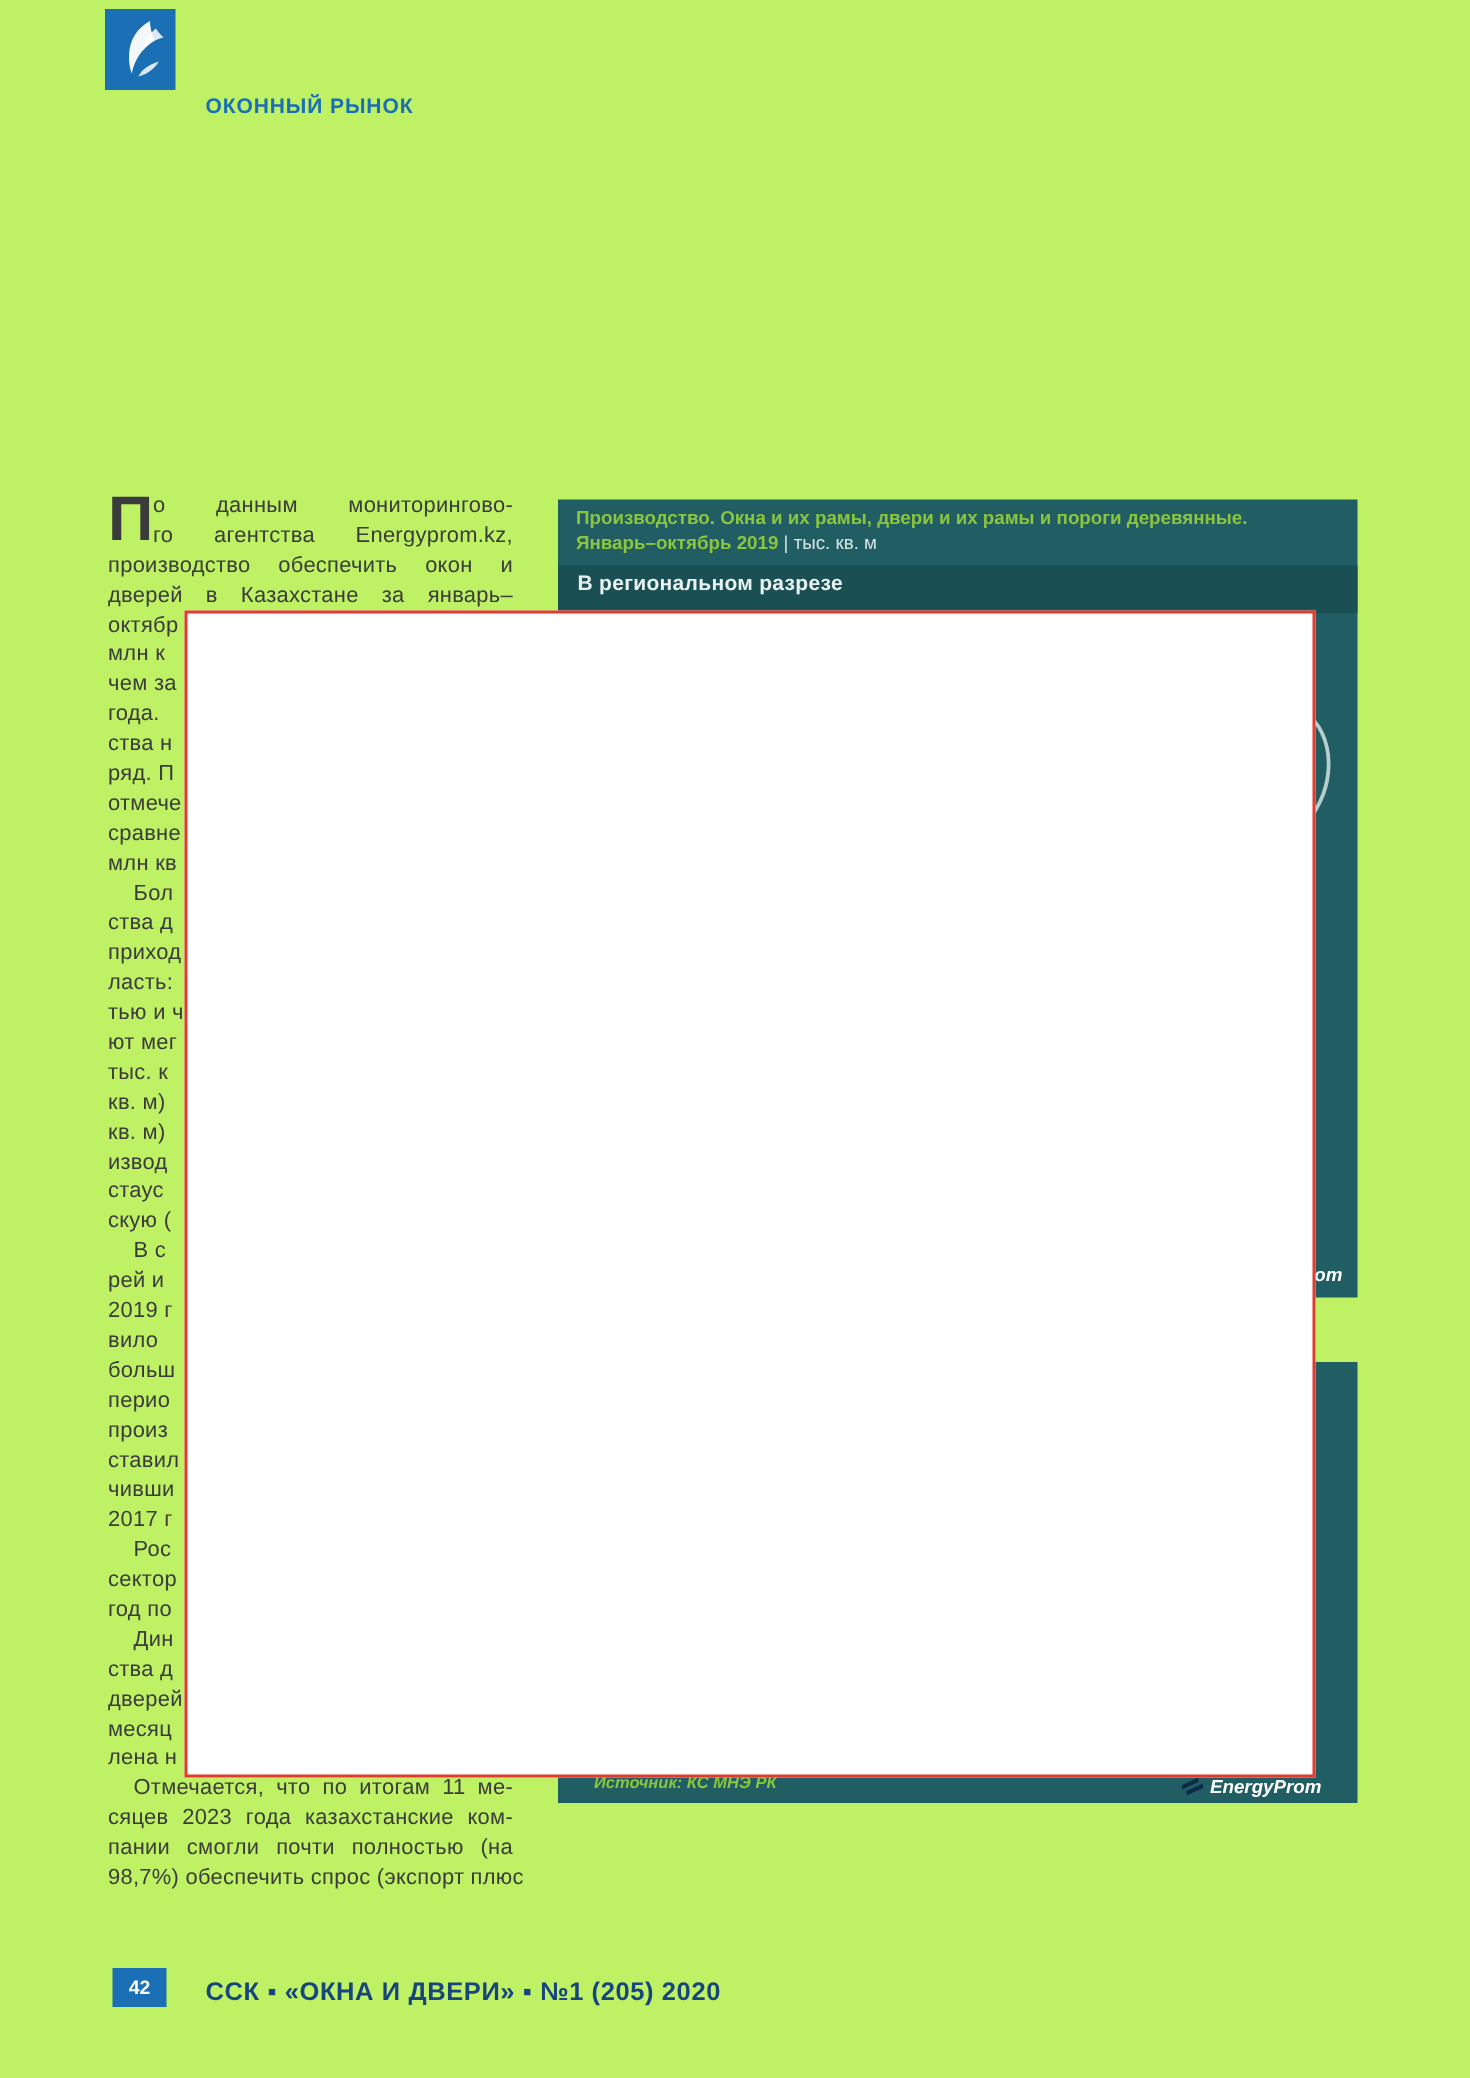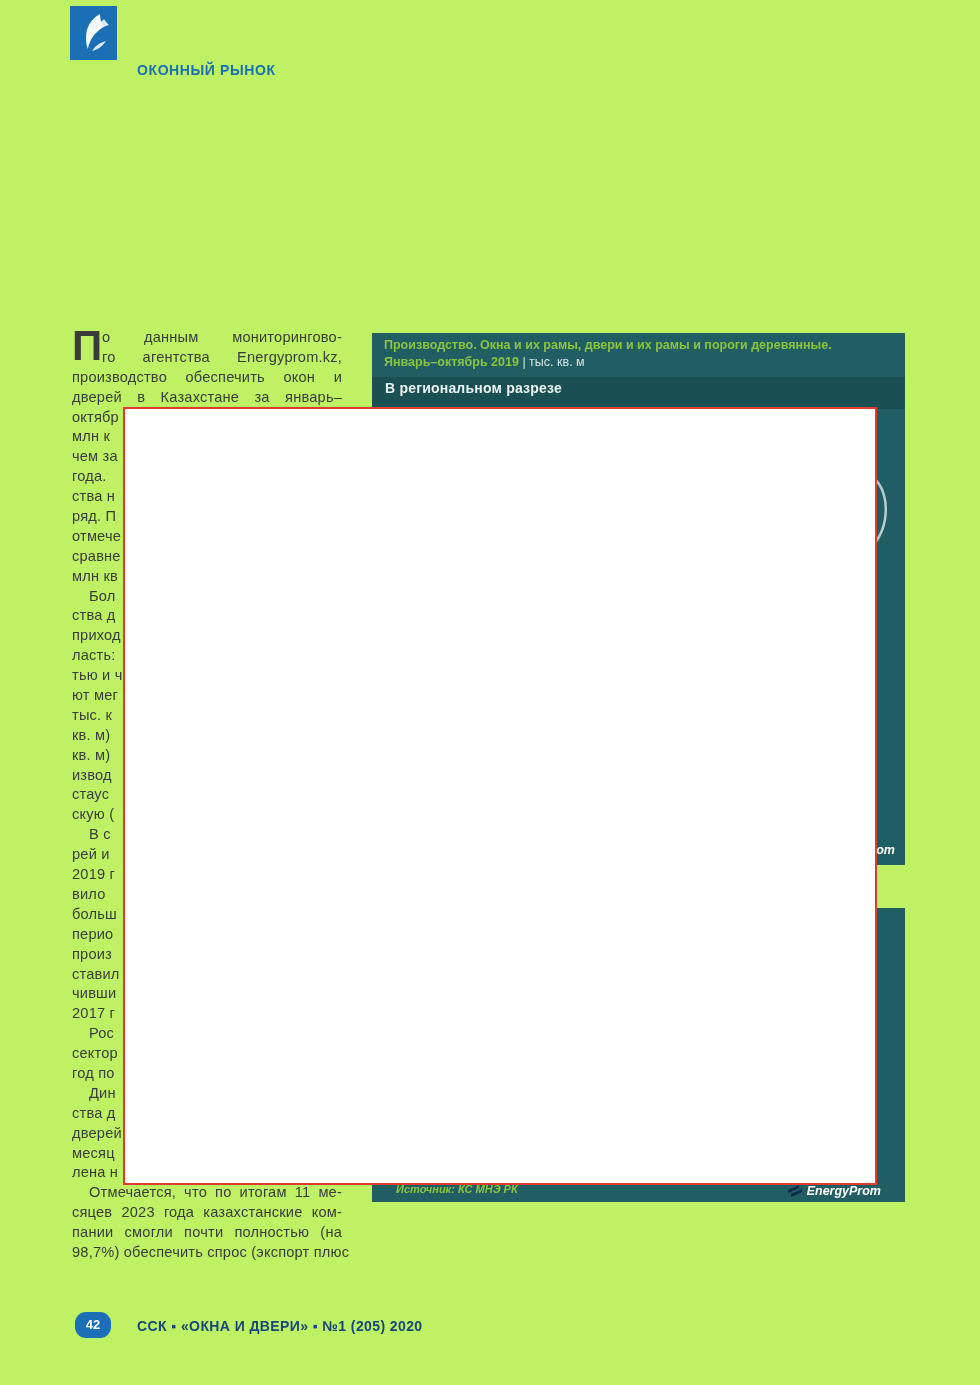--- a/index.html
+++ b/index.html
@@ -70,25 +70,25 @@
   
   .overlay{
     position:absolute;left:123px;top:407px;width:754px;height:778px;
     background:#ffffff;border:2px solid var(--overlay-red,#e23b2e);
     box-sizing:border-box;z-index:60;
   }
   
   .page-num{
     position:absolute;left:75px;top:1312px;width:36px;height:26px;
     background:var(--accent-blue,#1a6fb5);color:#fff;
-    font-size:13px;font-weight:bold;text-align:center;line-height:26px;z-index:70;border-radius:11px;
+    font-size:13px;font-weight:bold;text-align:center;line-height:26px;z-index:70;
   }
   .issue{
     position:absolute;left:137px;top:1318px;
-    font-size:14px;font-weight:600;color:var(--title-navy,#17457d);
+    font-size:17px;font-weight:600;color:var(--title-navy,#17457d);
     letter-spacing:0.4px;z-index:70;
   }
 </style>
 </head>
 <body>
 
 <div class="page">
 
   <div class="logo">
     <svg width="47" height="54" viewBox="0 0 47 54">

